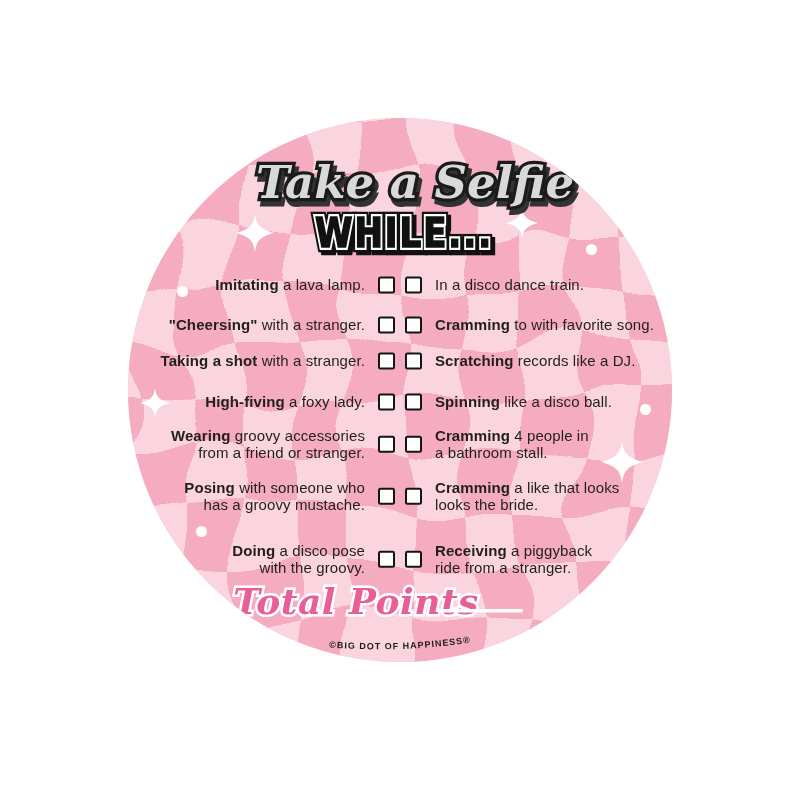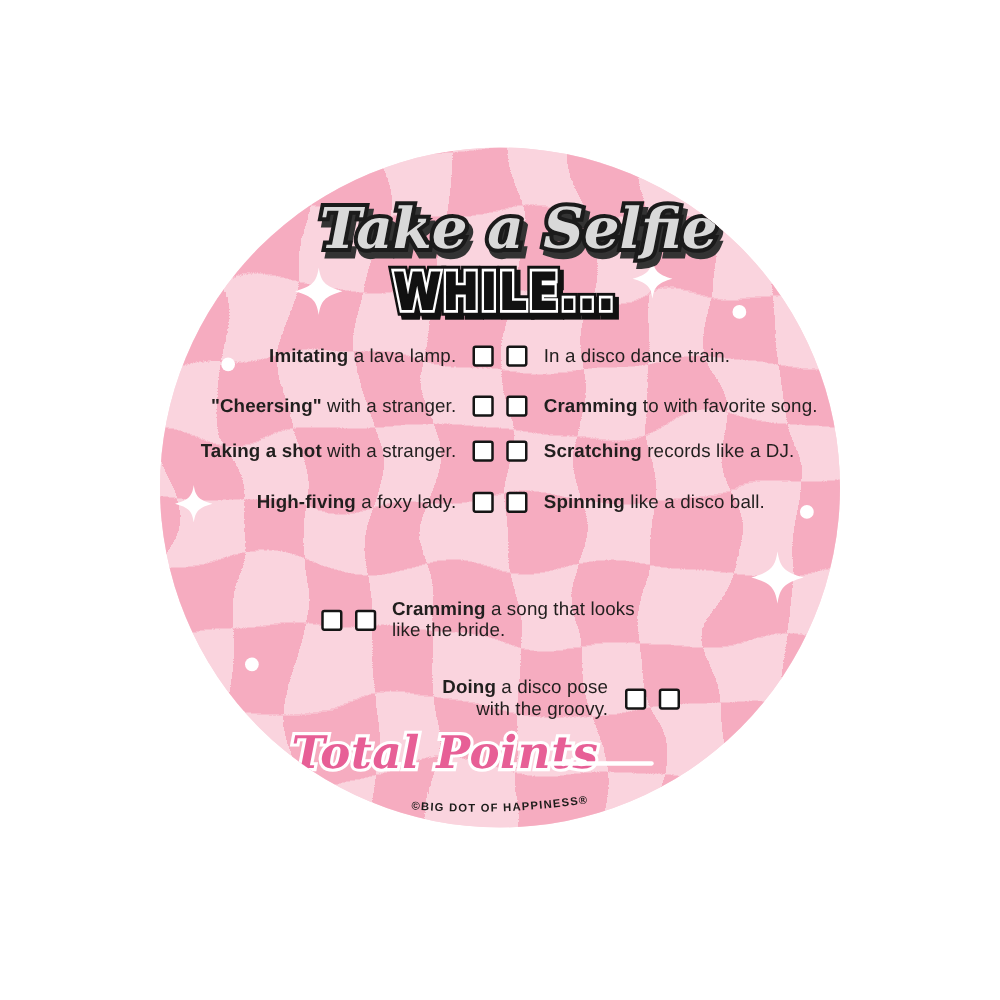--- a/index.html
+++ b/index.html
@@ -109,37 +109,57 @@
 
       </div>
       <span class="box"></span>
       <span class="box"></span>
       <div class="cell right">
         <div class="l1"><b>Spinning</b><span> like a disco ball.</span></div>
 
       </div>
     </div>
 
-
-    <div class="row" style="top:378px">
+    <div class="row" style="top:326px">
+      <div class="cell left">
+        <div class="l1"><b>Wearing</b><span> groovy accessories</span></div>
+        <div class="l2">from a friend or stranger.</div>
+      </div>
       <span class="box"></span>
       <span class="box"></span>
       <div class="cell right">
-        <div class="l1"><b>Cramming</b><span> a song that looks</span></div>
-        <div class="l2">like the bride.</div>
+        <div class="l1"><b>Cramming</b><span> 4 people in</span></div>
+        <div class="l2">a bathroom stall.</div>
+      </div>
+    </div>
+
+    <div class="row" style="top:378px">
+      <div class="cell left">
+        <div class="l1"><b>Posing</b><span> with someone who</span></div>
+        <div class="l2">has a groovy mustache.</div>
+      </div>
+      <span class="box"></span>
+      <span class="box"></span>
+      <div class="cell right">
+        <div class="l1"><b>Cramming</b><span> a like that looks</span></div>
+        <div class="l2">looks the bride.</div>
       </div>
     </div>
 
     <div class="row" style="top:441px">
       <div class="cell left">
         <div class="l1"><b>Doing</b><span> a disco pose</span></div>
         <div class="l2">with the groovy.</div>
       </div>
       <span class="box"></span>
       <span class="box"></span>
+      <div class="cell right">
+        <div class="l1"><b>Receiving</b><span> a piggyback</span></div>
+        <div class="l2">ride from a stranger.</div>
+      </div>
     </div>
 
   </div>
 
   <svg class="overlay" width="544" height="544" viewBox="0 0 544 544">
 
     <text class="t-script" x="290" y="85" font-size="45" text-anchor="middle" fill="#333333" stroke="#333333" stroke-width="7" paint-order="stroke">Take a Selfie</text>
     <text class="t-script" x="287" y="80" font-size="45" text-anchor="middle" fill="#D9D9D9" stroke="#1B1B1B" stroke-width="6.5" paint-order="stroke">Take a Selfie</text>
 
     <g transform="translate(279,132) scale(1,1.18)">

